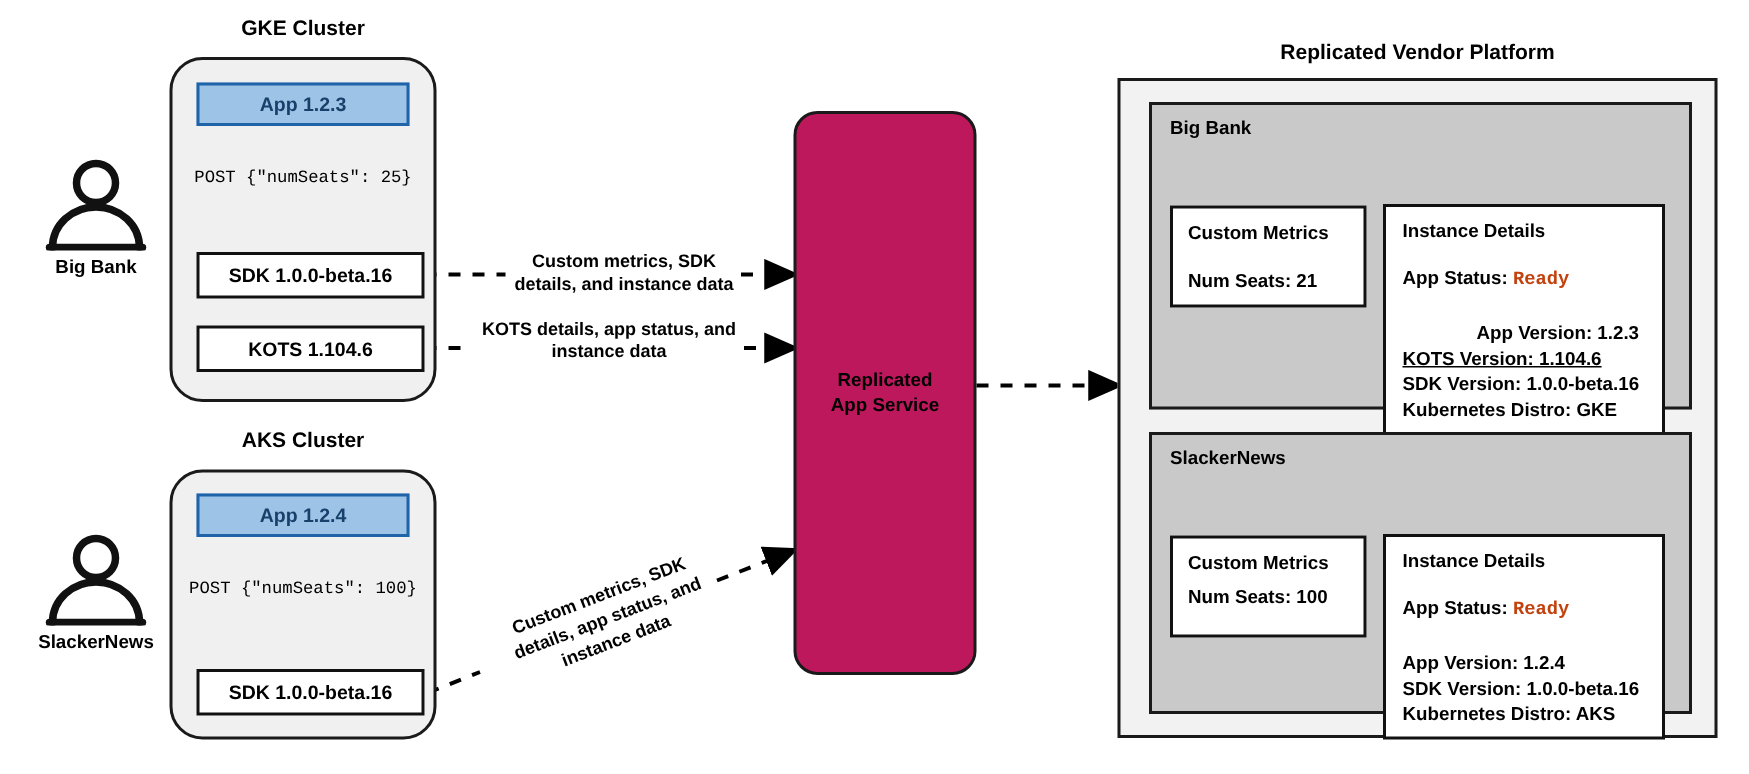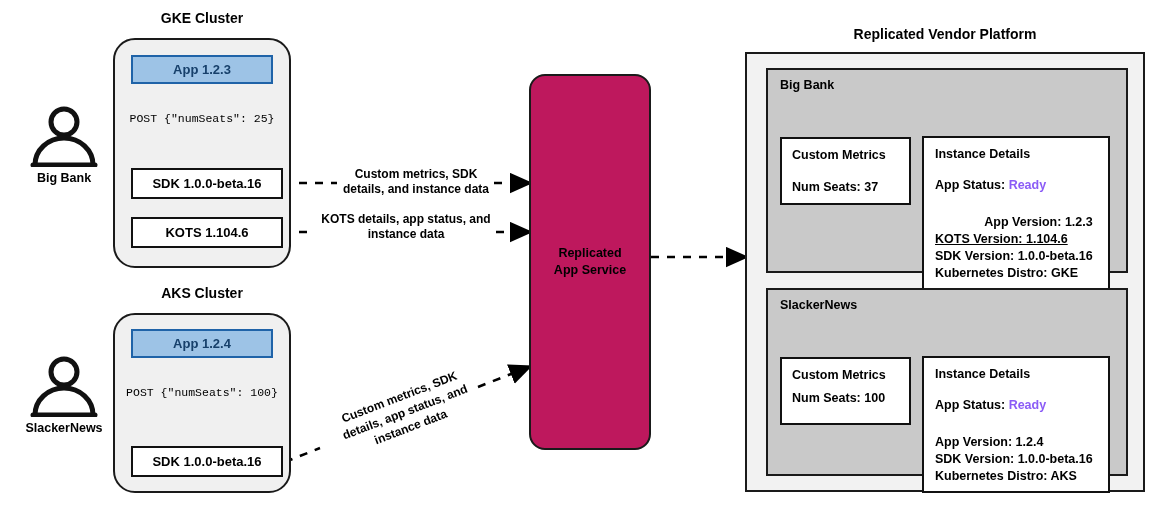--- a/index.html
+++ b/index.html
@@ -146,21 +146,21 @@
     font-weight: bold;
     color: #000000;
     white-space: nowrap;
   }
   .detail-line {
     font-size: 12.5px;
     font-weight: bold;
     color: #000000;
     white-space: nowrap;
   }
-  .status-ready { color: #8b5cf6; }
+  .status-ready { color: #c2410c; font-family: Liberation Mono, monospace; }
 
   svg.ovl { position: absolute; left: 0; top: 0; overflow: visible; }
 </style>
 </head>
 <body>
 
 <div id="canvas">
 
   <svg class="ovl" width="1166" height="516">
     <defs>
@@ -253,21 +253,21 @@
   <div class="abs diagram-title" style="left:745px; top:26px; width:400px;">Replicated Vendor Platform</div>
 
   <div class="abs platform-outer" style="left:745px; top:52px; width:400px; height:440px;"></div>
 
   <div class="abs tenant-panel" style="left:766px; top:68px; width:362px; height:205px;"></div>
 
   <div class="abs tenant-title" style="left:780px; top:78px;">Big Bank</div>
 
   <div class="abs detail-box" style="left:780px; top:106px; width:131px; height:68px;">
     <div class="detail-head" style="position:absolute; left:10px; top:9px;">Custom Metrics</div>
-    <div class="detail-line" style="position:absolute; left:10px; top:41px;">Num Seats: 37</div>
+    <div class="detail-line" style="position:absolute; left:10px; top:41px;">Num Seats: 21</div>
   </div>
 
   <div class="abs detail-box" style="left:922px; top:105px; width:188px; height:155px;">
     <div class="detail-head" style="position:absolute; left:11px; top:9px;">Instance Details</div>
     <div class="detail-line" style="position:absolute; left:11px; top:40px;">
       <span>App Status:</span>
       <span class="status-ready">Ready</span>
     </div>
     <div style="position:absolute; left:11px; top:76px;">
       <div class="detail-line" style="line-height:17px;text-align:right;">App Version: 1.2.3</div>

